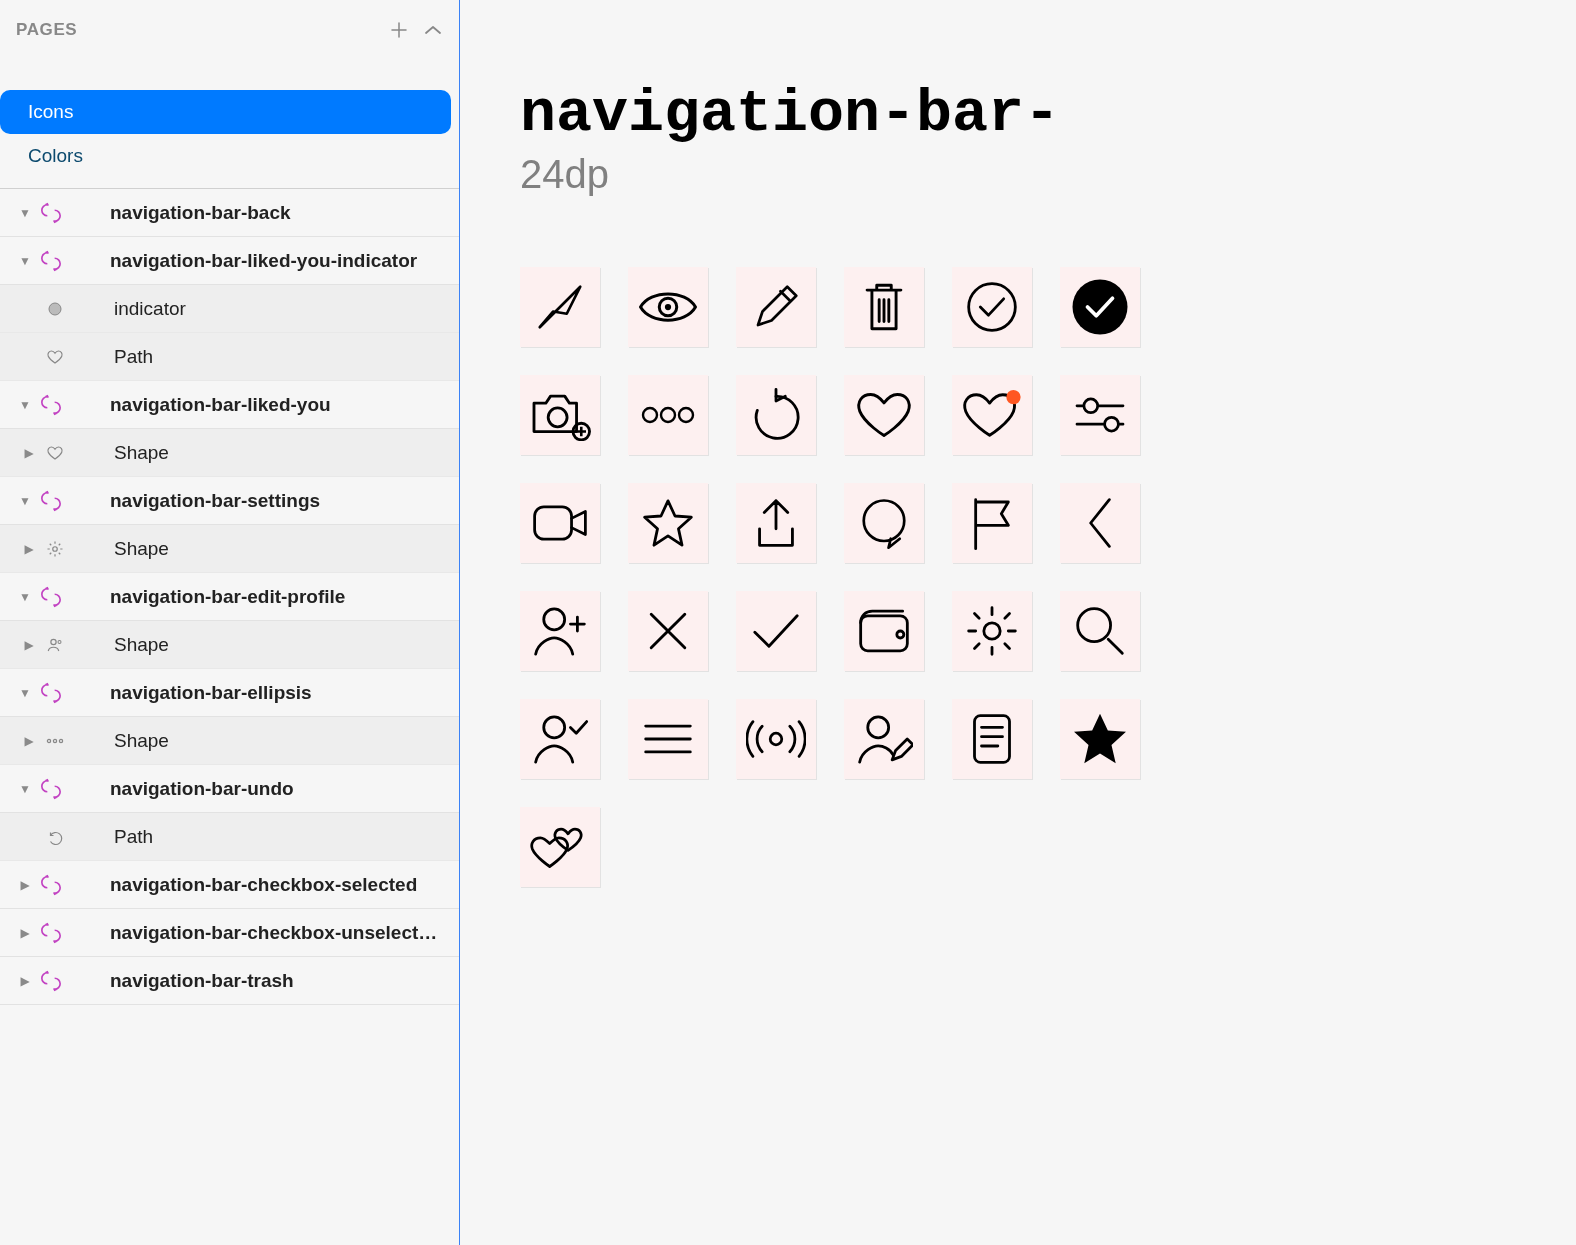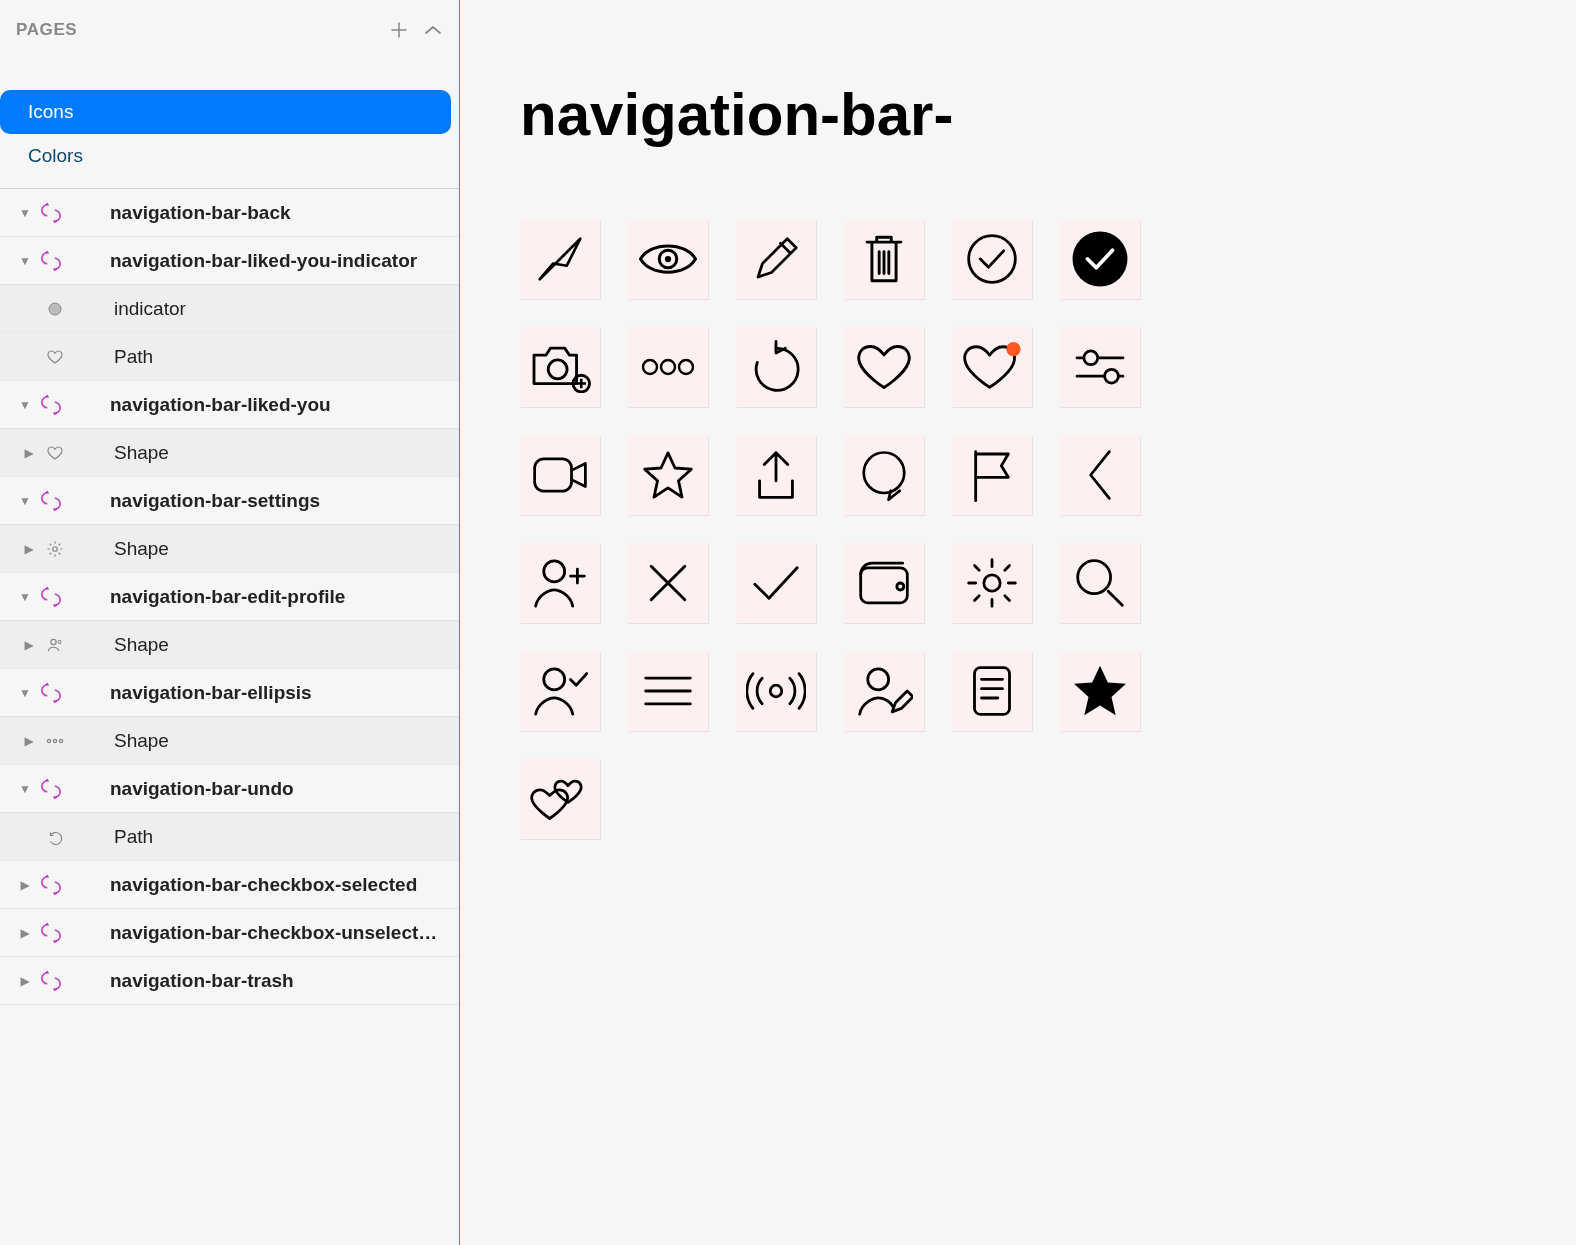--- a/index.html
+++ b/index.html
@@ -115,20 +115,21 @@
 .canvas {
   flex: 1;
   background: #f6f6f6;
   padding: 80px 60px;
   position: relative;
 }
 .canvas-title {
   font-size: 60px;
   font-weight: 700;
   color: #000;
+  font-family: Liberation Mono, monospace;
 }
 .canvas-subtitle {
   font-size: 40px;
   color: #808080;
   margin-top: 4px;
 }
 .icon-grid {
   margin-top: 70px;
   display: flex;
   flex-wrap: wrap;
@@ -358,20 +359,21 @@
             <path d="M18 21l-2 1-1-2" stroke="#c242c2" stroke-width="1.8" fill="none"></path>
           </svg>
         </span>
         <span class="layer-label">navigation-bar-trash</span>
       </div>
     </div>
 </div>
 
 <div class="canvas">
   <div class="canvas-title">navigation-bar-</div>
+  <div class="canvas-subtitle">24dp</div>
   <div class="icon-grid" id="grid">
       <div class="tile">
         <svg width="54" height="54" viewBox="0 0 48 48">
           <path d="M6 42 L42 6 L30 30 L18 28 Z" stroke="#000" stroke-width="2.4" fill="none" stroke-linecap="round" stroke-linejoin="round"></path>
         </svg>
       </div>
       <div class="tile">
         <svg width="60" height="44" viewBox="0 0 48 32">
           <path d="M2 16 C10 2 38 2 46 16 C38 30 10 30 2 16Z" stroke="#000" stroke-width="2.4" fill="none" stroke-linecap="round" stroke-linejoin="round"></path>
           <circle cx="24" cy="16" r="7" stroke="#000" stroke-width="2.4" fill="none" stroke-linecap="round" stroke-linejoin="round"></circle>

